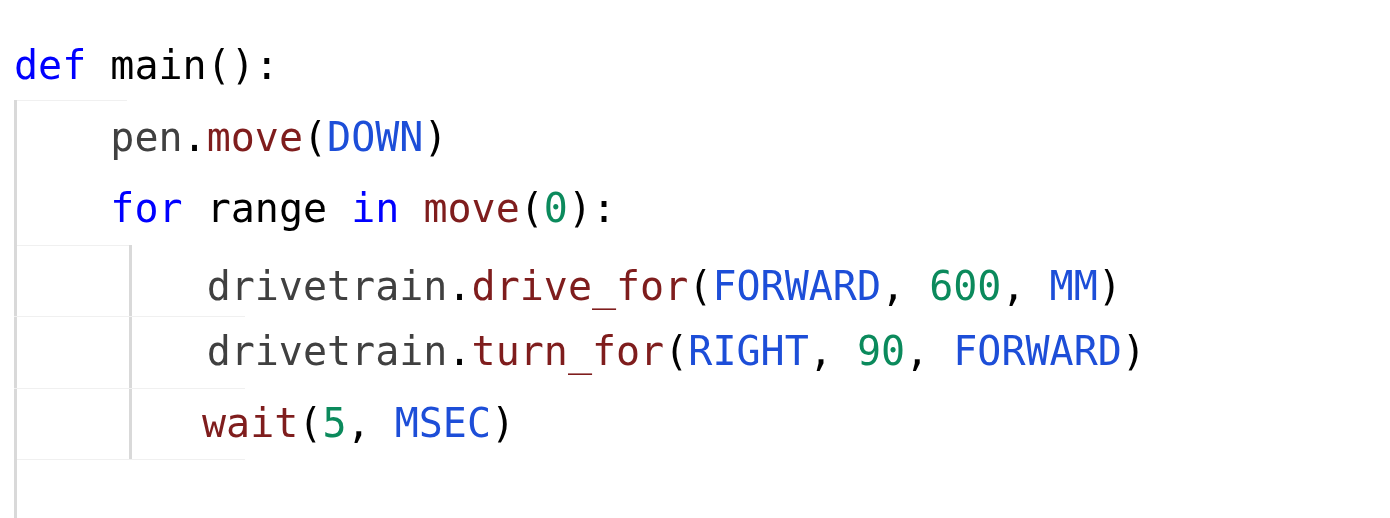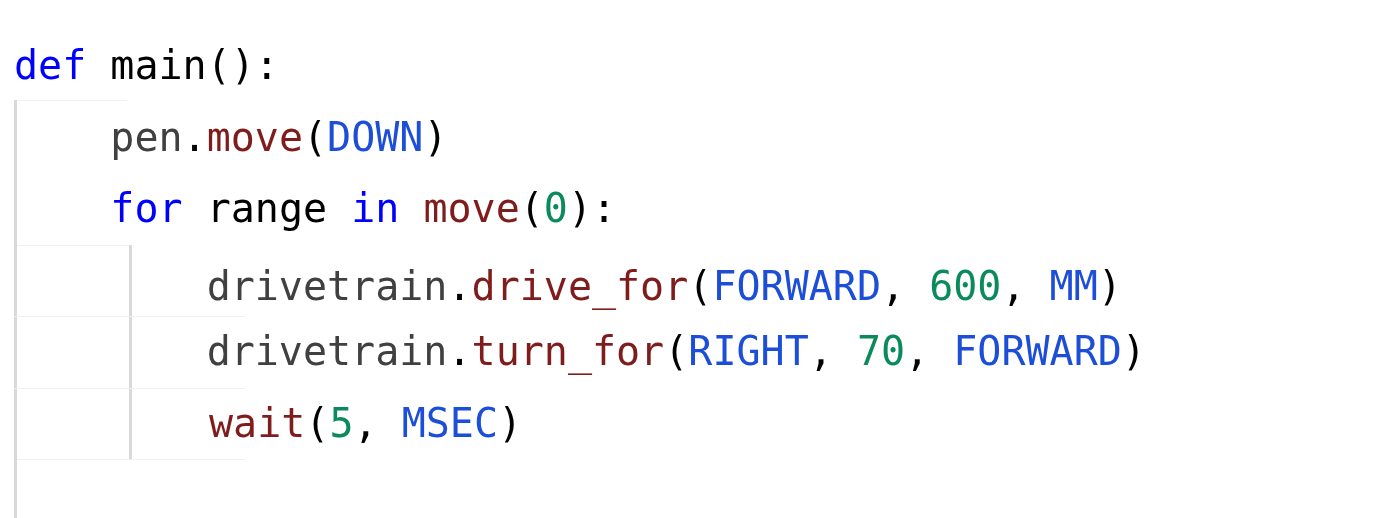--- a/index.html
+++ b/index.html
@@ -36,16 +36,16 @@
   <div class="hline" style="left:17px; top:245px; width:112px;"></div>
   <div class="hline" style="left:14px; top:316px; width:231px;"></div>
   <div class="hline" style="left:14px; top:388px; width:231px;"></div>
   <div class="hline" style="left:17px; top:459px; width:228px;"></div>
 
   <div id="code-lines">
       <div class="line" style="top: 29px; left: 14px;"><span class="kw">def</span><span class="plain"> main():</span></div>
       <div class="line" style="top: 100.6px; left: 110.32px;"><span class="obj">pen</span><span class="plain">.</span><span class="fn">move</span><span class="plain">(</span><span class="const">DOWN</span><span class="plain">)</span></div>
       <div class="line" style="top: 172.2px; left: 110.32px;"><span class="kw">for</span><span class="plain"> range </span><span class="kw">in</span><span class="plain"> </span><span class="fn">move</span><span class="plain">(</span><span class="num">0</span><span class="plain">):</span></div>
       <div class="line" style="top: 250px; left: 206.64px;"><span class="obj">drivetrain</span><span class="plain">.</span><span class="fn">drive_for</span><span class="plain">(</span><span class="const">FORWARD</span><span class="plain">, </span><span class="num">600</span><span class="plain">, </span><span class="const">MM</span><span class="plain">)</span></div>
-      <div class="line" style="top: 315.4px; left: 206.64px;"><span class="obj">drivetrain</span><span class="plain">.</span><span class="fn">turn_for</span><span class="plain">(</span><span class="const">RIGHT</span><span class="plain">, </span><span class="num">70</span><span class="plain">, </span><span class="const">FORWARD</span><span class="plain">)</span></div>
-      <div class="line" style="top: 387px; left: 209px;"><span class="fn">wait</span><span class="plain">(</span><span class="num">5</span><span class="plain">, </span><span class="const">MSEC</span><span class="plain">)</span></div>
+      <div class="line" style="top: 315.4px; left: 206.64px;"><span class="obj">drivetrain</span><span class="plain">.</span><span class="fn">turn_for</span><span class="plain">(</span><span class="const">RIGHT</span><span class="plain">, </span><span class="num">90</span><span class="plain">, </span><span class="const">FORWARD</span><span class="plain">)</span></div>
+      <div class="line" style="top: 387px; left: 202px;"><span class="fn">wait</span><span class="plain">(</span><span class="num">5</span><span class="plain">, </span><span class="const">MSEC</span><span class="plain">)</span></div>
     </div>
 </div>
 
 </body></html>

